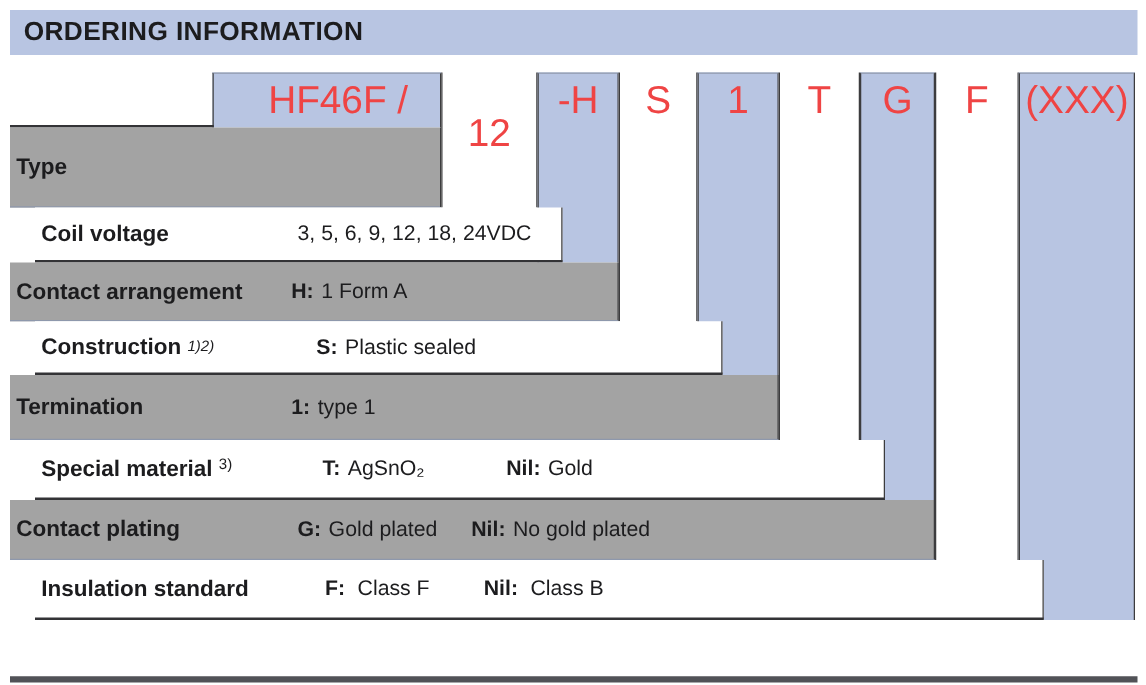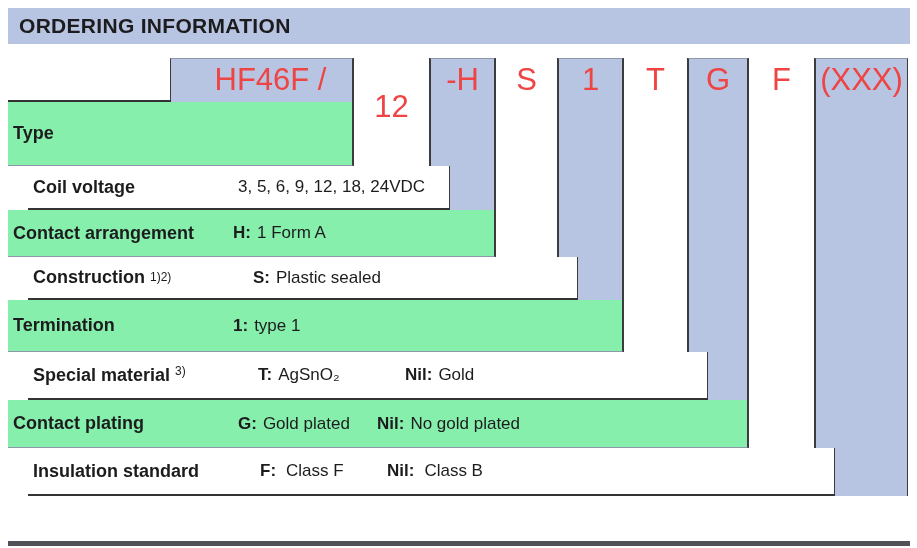--- a/index.html
+++ b/index.html
@@ -7,32 +7,32 @@
     position:relative;width:917px;height:548px;background:#ffffff;
     font-family:"Liberation Sans","DejaVu Sans",sans-serif;color:#1c1c1e;
     overflow:hidden;
   }
   .hdr{
     position:absolute;left:8px;top:8px;width:902px;height:36px;
     background:#b8c5e2;display:flex;align-items:center;padding-left:11px;
     box-sizing:border-box;font-weight:bold;font-size:21px;letter-spacing:.3px;
   }
   .band{position:absolute;box-sizing:border-box;left:8px;display:flex;align-items:center;}
-  .band.blue{background:#86efac;border-bottom:1px solid #8e98ac;border-right:1px solid #3c3c3e;}
+  .band.blue{background:#a3a3a3;border-bottom:1px solid #8e98ac;border-right:1px solid #3c3c3e;}
   .band.white{background:#ffffff;border-bottom:2px solid #333336;border-right:1px solid #3c3c3e;margin-left:20px;}
   .col{position:absolute;box-sizing:border-box;top:58px;}
   .col.blue{background:#b8c5e2;border-left:1px solid #3c3c3e;border-right:1px solid #3c3c3e;border-top:1px solid #8e98ac;}
   .col.white{background:#ffffff;border-left:1px solid #3c3c3e;border-right:1px solid #3c3c3e;}
   .plabel{
     position:absolute;top:58px;height:44px;display:flex;align-items:center;justify-content:center;
     font-size:31px;color:#ef4444;box-sizing:border-box;white-space:nowrap;text-align:center;
   }
   .rlabel{font-weight:bold;font-size:18px;padding-left:5px;white-space:nowrap;}
   .note{font-size:12px;font-weight:400;position:relative;}
-  .note-a{top:-2px;margin-left:5px;}
+  .note-a{top:-2px;margin-left:5px;font-style:italic;}
   .note-b{top:-6px;margin-left:5px;}
   .note-c{top:-5px;margin-left:1px;}
   .val{position:absolute;top:50%;transform:translateY(-50%);font-size:17px;white-space:nowrap;}
   .val b{font-weight:bold;}
   .vt{margin-left:6px;}
   .topline{position:absolute;left:8px;top:100px;width:163px;height:2px;background:#333336;}
   .botbar{position:absolute;left:8px;top:541px;width:902px;height:5px;background:#515257;}
 </style>
 </head>
 <body>

